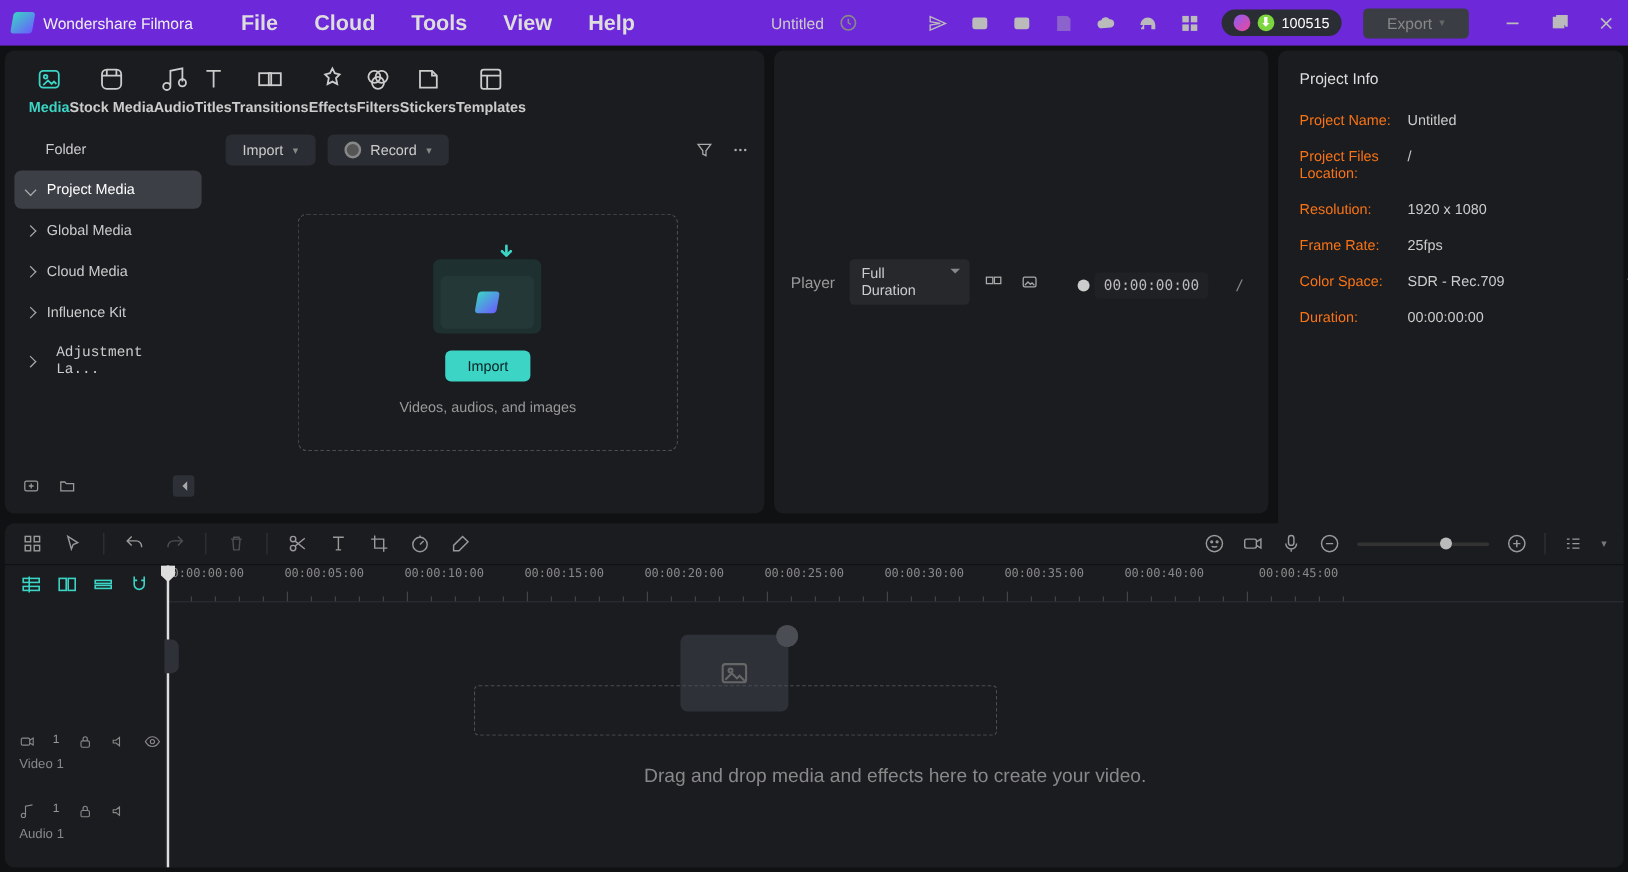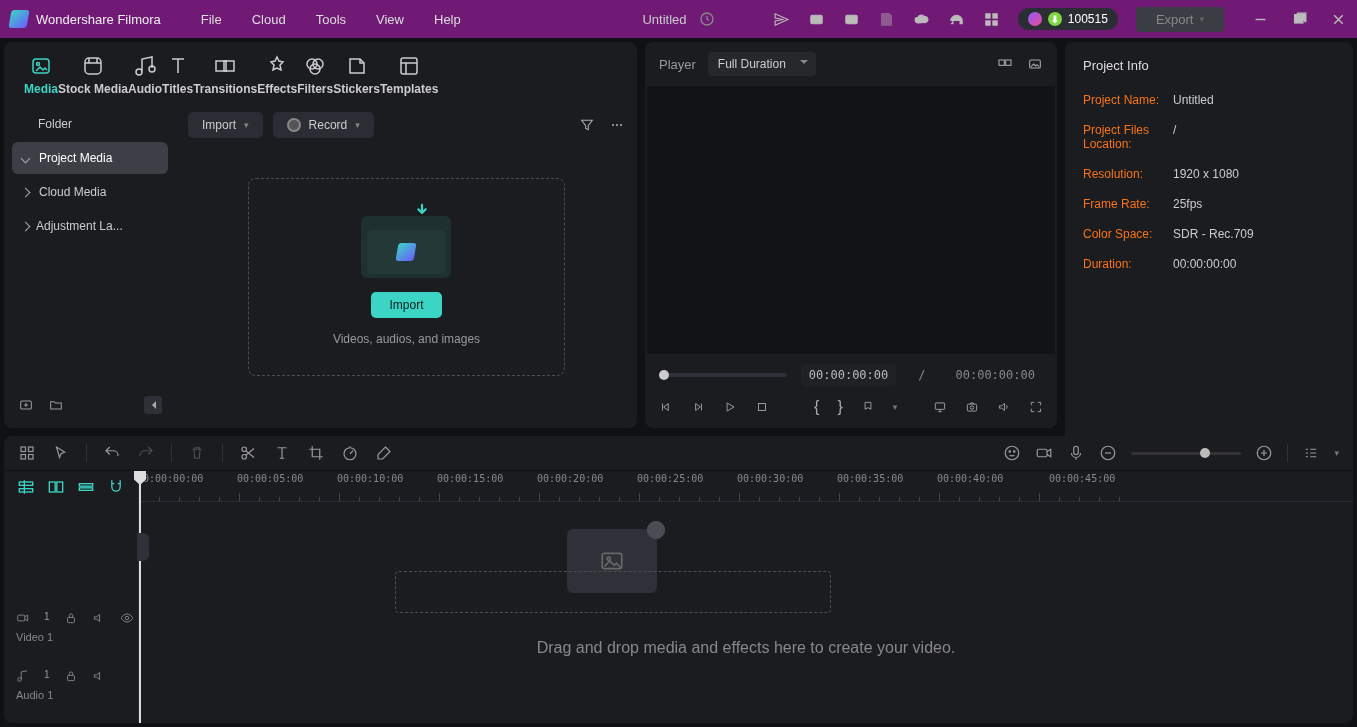--- a/index.html
+++ b/index.html
@@ -1,20 +1,20 @@
 <!DOCTYPE html>
 <html><head>
 <meta charset="utf-8">
 <style>
   html,body{margin:0;padding:0;width:1357px;height:727px;background:#0f1113;font-family:"Segoe UI",Arial,sans-serif;color:#ccc;overflow:hidden;}
-  .titlebar{height:38px;background:#701a75;display:flex;align-items:center;padding:0 10px;}
+  .titlebar{height:38px;background:#6d28d9;display:flex;align-items:center;padding:0 10px;}
   .logo{width:18px;height:18px;background:linear-gradient(135deg,#3bd4c5 0%,#6a5cff 100%);border-radius:3px;margin-right:8px;transform:skewX(-10deg);}
   .app-title{font-size:13px;color:#eee;margin-right:40px;}
   .menu-items{display:flex;gap:30px;}
-  .menu-item{font-size:13px;color:#ddd;cursor:pointer;}
+  .menu-item{font-size:18px;color:#ddd;cursor:pointer;font-weight:bold;}
   .title-center{position:absolute;left:50%;transform:translateX(-50%);font-size:13px;color:#ccc;display:flex;align-items:center;gap:12px;}
   .title-right{margin-left:auto;display:flex;align-items:center;gap:18px;}
   .ticon{width:17px;height:17px;fill:#bbb;stroke:#bbb;}
   .credits{display:flex;align-items:center;gap:6px;background:#2a2d33;border-radius:15px;padding:4px 10px;font-size:12px;color:#fff;}
   .credits .dot1{width:14px;height:14px;border-radius:50%;background:linear-gradient(135deg,#8b5cf6,#ec4899);}
   .credits .dot2{width:14px;height:14px;border-radius:50%;background:#7dd63f;display:flex;align-items:center;justify-content:center;color:#fff;font-weight:bold;font-size:10px;}
   .export-btn{background:#3a3d44;color:#888;padding:5px 20px;border-radius:4px;font-size:13px;display:flex;align-items:center;gap:6px;}
   .win-controls{display:flex;gap:22px;margin-left:10px;}
   .work{display:flex;position:absolute;top:38px;left:0;right:0;height:394px;}
   .panel{background:#1a1c1f;border-radius:8px;margin:4px;position:relative;}
@@ -39,21 +39,21 @@
   .rec-dot{width:10px;height:10px;border-radius:50%;background:#555;border:2px solid #888;}
   .media-toolbar-right{margin-left:auto;display:flex;gap:14px;}
   .dropzone{flex:1;margin:40px 60px;border:1.5px dashed #4a4d54;border-radius:8px;display:flex;flex-direction:column;align-items:center;justify-content:center;gap:14px;}
   .folder-ic{width:90px;height:70px;position:relative;}
   .folder-back{position:absolute;inset:8px 0 0 0;background:#1e3030;border-radius:6px;}
   .folder-front{position:absolute;inset:22px 6px 4px 6px;background:#243838;border-radius:5px;display:flex;align-items:center;justify-content:center;}
   .folder-logo{width:18px;height:18px;background:linear-gradient(135deg,#3bd4c5,#6a5cff);border-radius:3px;transform:skewX(-10deg);}
   .folder-arrow{position:absolute;top:-6px;right:18px;width:22px;height:22px;}
   .import-pill{background:#3bd4c5;color:#0a2020;padding:6px 18px;border-radius:5px;font-size:12px;cursor:pointer;}
   .dz-text{font-size:12px;color:#999;}
-  .player-panel{width:412px;height:386px;display:flex;flex-direction:column;}
+  .player-panel{width:412px;height:386px;display:flex;flex-direction:row;}
   .player-head{display:flex;align-items:center;padding:10px 14px;gap:12px;}
   .player-label{font-size:13px;color:#999;}
   .quality-sel{background:#26282c;padding:5px 30px 5px 10px;border-radius:4px;font-size:12px;color:#ccc;position:relative;min-width:60px;}
   .quality-sel::after{content:"";position:absolute;right:8px;top:8px;border:4px solid transparent;border-top-color:#888;}
   .player-head-right{margin-left:auto;display:flex;gap:14px;}
   .player-view{flex:1;background:#121316;margin:0 2px;}
   .player-seek{margin:10px 14px 4px 14px;display:flex;align-items:center;gap:14px;}
   .seek-track{flex:1;height:4px;background:#2e3137;border-radius:2px;position:relative;}
   .seek-thumb{position:absolute;left:0;top:-3px;width:10px;height:10px;border-radius:50%;background:#ccc;}
   .timecode{font-size:12px;color:#bbb;background:#1f2125;padding:4px 8px;border-radius:4px;font-family:monospace;}
@@ -242,25 +242,33 @@
       <div class="media-side">
         <div class="side-item sub">
             <span>Folder</span>
           </div>
         <div class="side-item active">
             <span class="side-arrow down"></span>
             <span style="margin-left:4px;">Project Media</span>
           </div>
         <div class="side-item">
             <span class="side-arrow"></span>
-            <span style="margin-left:4px;">Cloud Media</span>
+            <span style="margin-left:4px;">Global Media</span>
           </div>
         <div class="side-item">
             <span class="side-arrow"></span>
-            <span style="margin-left:1px;">Adjustment La...</span>
+            <span style="margin-left:4px;">Cloud Media</span>
+          </div>
+        <div class="side-item">
+            <span class="side-arrow"></span>
+            <span style="margin-left:4px;">Influence Kit</span>
+          </div>
+        <div class="side-item">
+            <span class="side-arrow"></span>
+            <span style="margin-left:12px;font-family:Liberation Mono, monospace;">Adjustment La...</span>
           </div>
         <div class="side-footer">
           <svg class="tiny" viewBox="0 0 24 24" fill="none" stroke="#999" stroke-width="1.6">
               <rect x="4" y="6" width="16" height="12" rx="2"></rect>
               <path d="M12 9v6M9 12h6"></path>
             </svg>
           <svg class="tiny" viewBox="0 0 24 24" fill="none" stroke="#999" stroke-width="1.6">
               <path d="M4 7h5l2 2h9v9H4z"></path>
             </svg>
           <div class="side-collapse">

